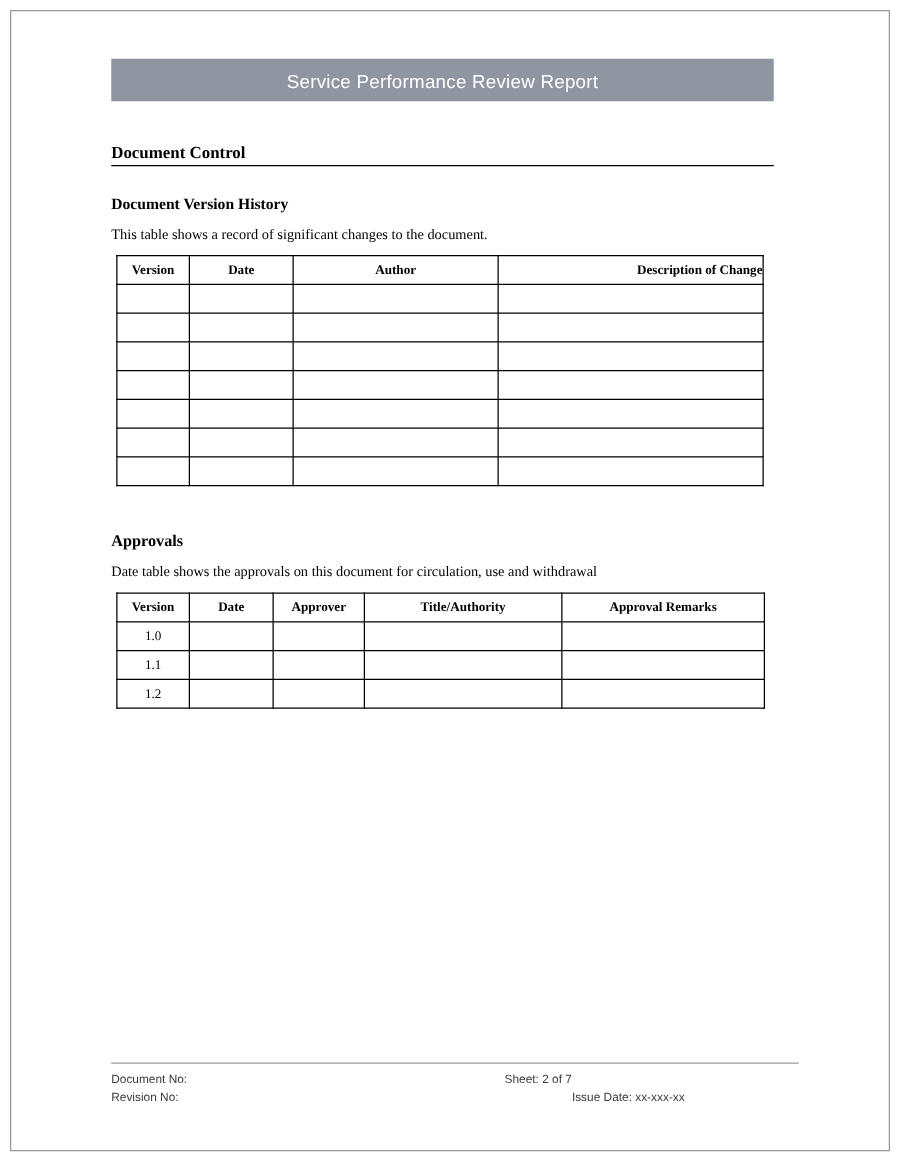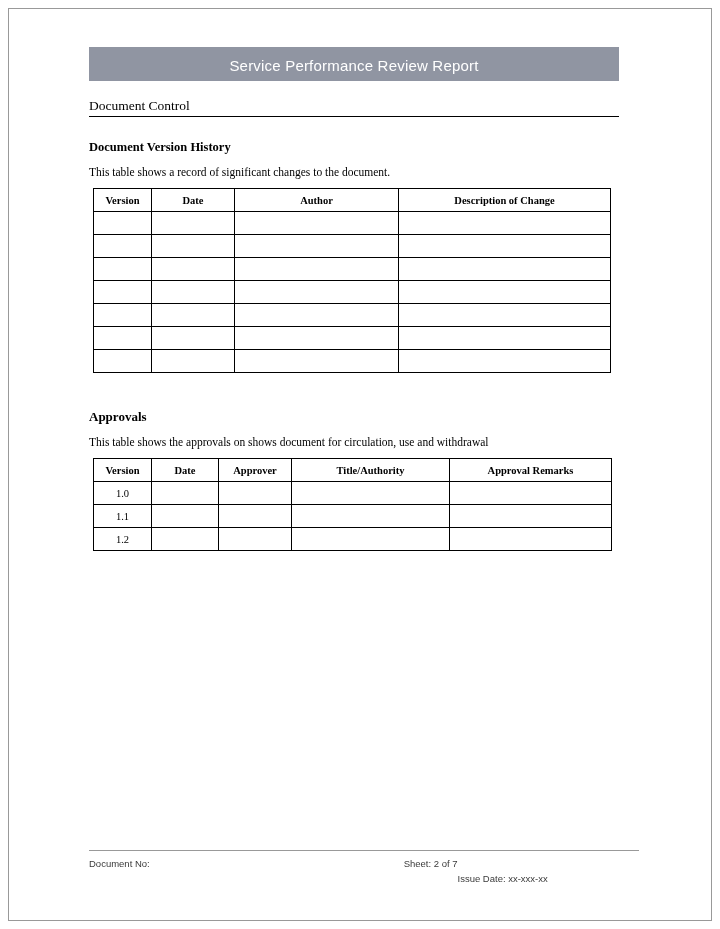--- a/index.html
+++ b/index.html
@@ -41,23 +41,23 @@
     color: #ffffff;
     height: 34px;
     line-height: 38px;
     text-align: center;
     font-family: "Liberation Sans", sans-serif;
     font-size: 15px;
     letter-spacing: 0.2px;
   }
   .section-heading {
     font-family: "Liberation Serif", serif;
-    font-weight: normal;
+    font-weight: bold;
     font-size: 13.5px;
-    margin-top: 17px;
+    margin-top: 33px;
     padding-bottom: 2px;
   }
   .section-heading.ruled {
     border-bottom: 1px solid #000000;
     margin-bottom: 2px;
   }
   .sub-heading {
     font-family: "Liberation Serif", serif;
     font-weight: bold;
     font-size: 12.5px;
@@ -89,21 +89,21 @@
   }
   table.doc-table td {
     height: 22px;
   }
   
   .vh-table { width: 513px; }
   .vh-table td { height: 22px; }
   .vh-table .c0 { width: 57px; }
   .vh-table .c1 { width: 82px; }
   .vh-table .c2 { width: 163px; }
-  .vh-table .c3 { width: 211px; }
+  .vh-table .c3 { width: 211px; text-align: right; }
 
   
   .ap-table { width: 513px; }
   .ap-table td { height: 29px; }
   .ap-table .c0 { width: 57px; }
   .ap-table .c1 { width: 66px; }
   .ap-table .c2 { width: 72px; }
   .ap-table .c3 { width: 157px; }
   .ap-table .c4 { width: 161px; }
 
@@ -198,21 +198,21 @@
           <td class="c1"></td>
           <td class="c2"></td>
           <td class="c3"></td>
         </tr>
       </tbody>
     </table>
 
     <div class="approvals-block">
       <div class="sub-heading">Approvals</div>
 
-      <div class="para">This table shows the approvals on shows document for circulation, use and withdrawal</div>
+      <div class="para">Date table shows the approvals on this document for circulation, use and withdrawal</div>
 
       <table class="doc-table ap-table">
         <thead>
           <tr>
             <th class="c0">Version</th>
             <th class="c1">Date</th>
             <th class="c2">Approver</th>
             <th class="c3">Title/Authority</th>
             <th class="c4">Approval Remarks</th>
           </tr>
@@ -245,17 +245,18 @@
 
   </div>
 
   <div class="footer">
     <div class="footer-row">
       <div class="footer-left">Document No:</div>
       <div class="footer-mid">Sheet: 2 of 7</div>
       <div class="footer-right"></div>
     </div>
     <div class="footer-row">
+      <div class="footer-left">Revision No:</div>
       <div class="footer-mid"></div>
       <div class="footer-right">Issue Date: xx-xxx-xx</div>
     </div>
   </div>
 </div>
 
 </body></html>

